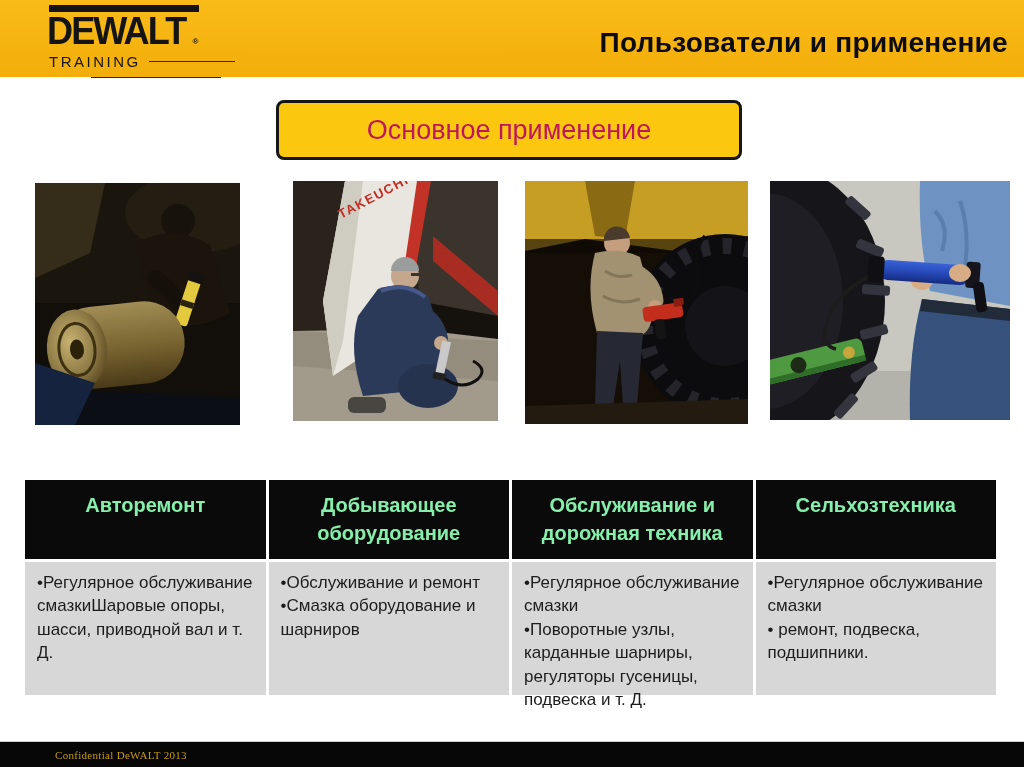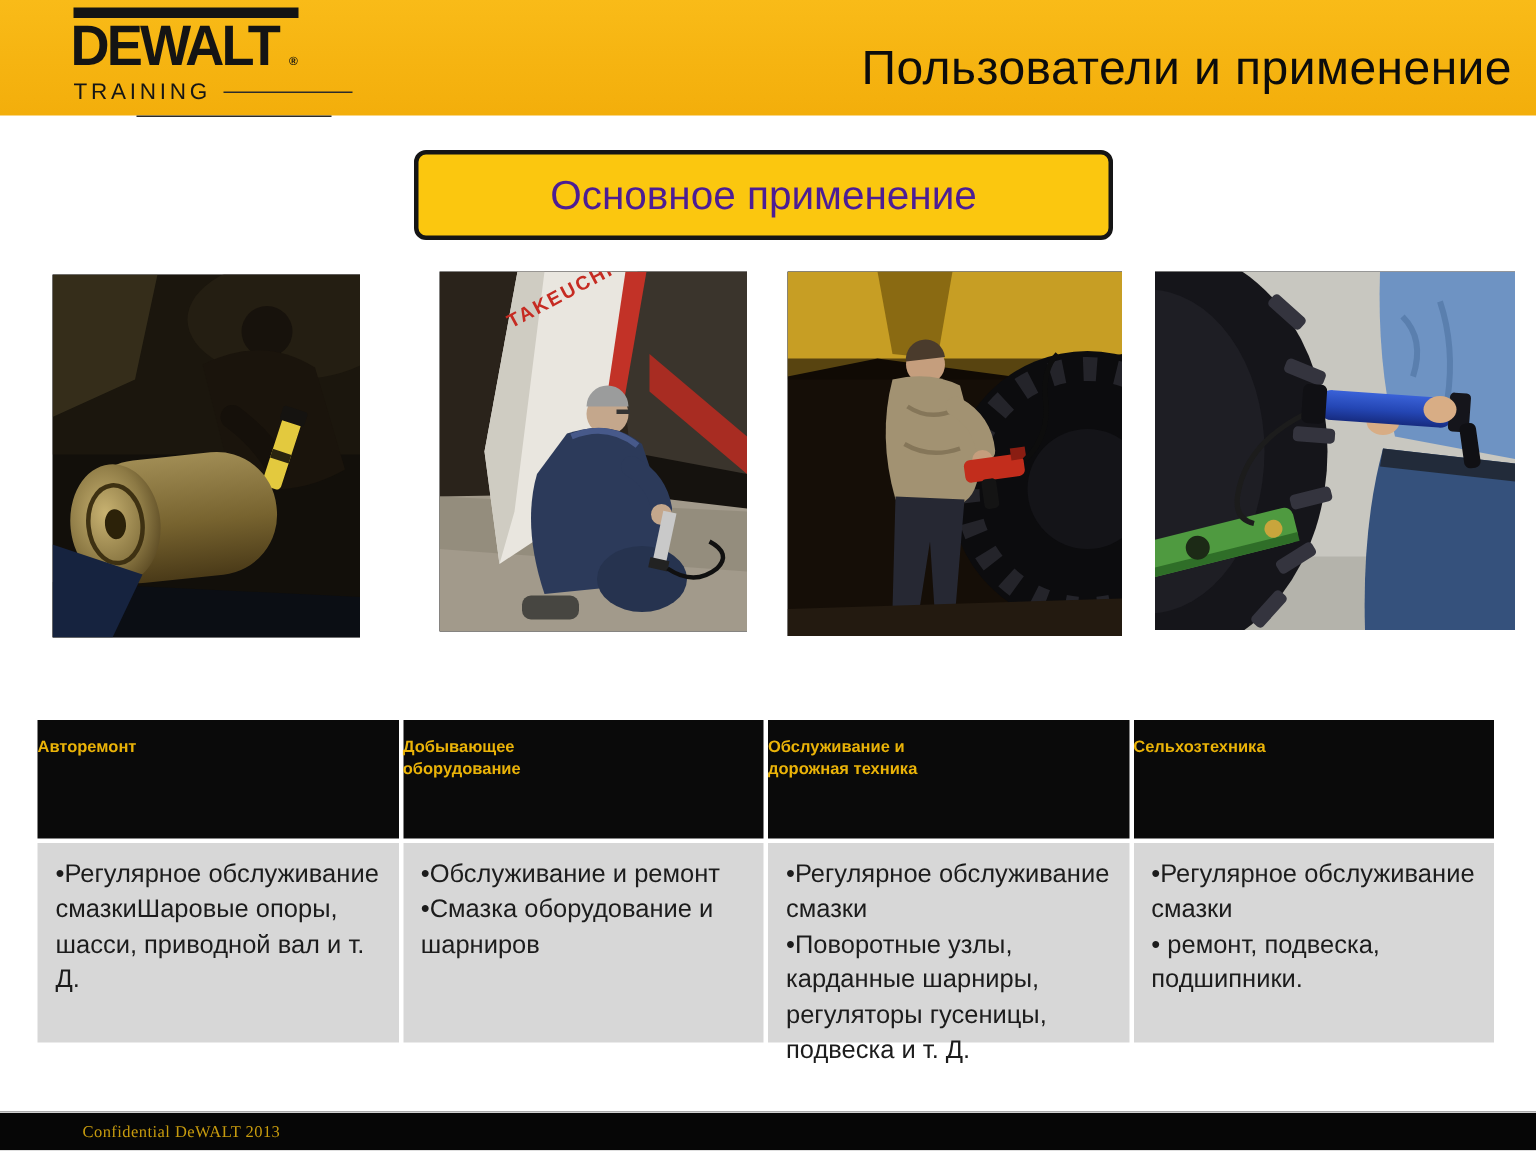--- a/index.html
+++ b/index.html
@@ -11,44 +11,44 @@
           background:linear-gradient(#f9bb18,#f3ae0b);}
   .logo{position:absolute;left:35px;top:5px;width:200px;color:#101010;}
   .logo-bar{height:7px;background:#141414;width:150px;margin-left:14px;}
   .brand{display:inline-block;font-size:38px;font-weight:bold;letter-spacing:-2px;line-height:1;
          margin-left:12px;transform:scaleX(.95);transform-origin:left center;color:#141414;}
   .reg{font-size:8px;font-weight:bold;}
   .logo-sub{display:flex;align-items:center;margin:3px 0 0 14px;}
   .training{font-size:15px;letter-spacing:2.5px;color:#161616;}
   .rule1{flex:0 0 86px;height:1px;background:#2b2b2b;margin-left:8px;}
   .rule2{width:130px;height:1px;background:#2b2b2b;margin:7px 0 0 56px;}
-  .page-title{position:absolute;top:27px;right:16px;margin:0;font-size:32px;font-weight:normal;
+  .page-title{position:absolute;top:27px;right:16px;margin:0;font-size:28px;font-weight:bold;
               color:#0c0c0c;letter-spacing:.3px;}
 
   
   .banner{position:absolute;left:276px;top:100px;width:466px;height:60px;box-sizing:border-box;
           background:#fbc70f;border:3px solid #151515;border-radius:8px;
           display:flex;align-items:center;justify-content:center;}
-  .banner span{font-size:27px;color:#4c1d95;}
+  .banner span{font-size:27px;color:#be185d;}
 
   
   .photo{position:absolute;margin:0;overflow:hidden;background:#222;}
   .photo svg{display:block;width:100%;height:100%;}
   #photo1{left:35px;top:183px;width:205px;height:242px;}
   #photo2{left:293px;top:181px;width:205px;height:240px;}
   #photo3{left:525px;top:181px;width:223px;height:243px;}
   #photo4{left:770px;top:181px;width:240px;height:239px;}
   .takeuchi{fill:#c62b22;font-family:"Liberation Sans",sans-serif;font-weight:bold;
             font-size:13px;letter-spacing:1.5px;}
 
   
   .apps-table{position:absolute;left:25px;top:480px;width:971px;display:grid;
               grid-template-columns:repeat(4,1fr);column-gap:3px;row-gap:3px;}
-  .th{background:#0a0a0a;color:#eab308;height:79px;box-sizing:border-box;padding-top:11px;
-      font-weight:bold;font-size:11px;line-height:1.4;}
+  .th{background:#0a0a0a;color:#86efac;height:79px;box-sizing:border-box;padding-top:11px;
+      text-align:center;font-weight:bold;font-size:20px;line-height:1.4;}
   .td{background:#d7d7d7;height:133px;box-sizing:border-box;padding:9px 12px;
       font-size:17px;line-height:1.38;color:#1c1c1c;}
 
   
   .footer{position:absolute;left:0;top:741px;width:1024px;height:26px;background:#060606;
           border-top:1px solid #cfcfcf;box-sizing:border-box;display:flex;align-items:center;}
   .conf{margin-left:55px;font-family:"Liberation Serif",serif;font-weight:normal;font-size:11px;
         color:#c79b0e;letter-spacing:.3px;}
 </style>
 </head>

